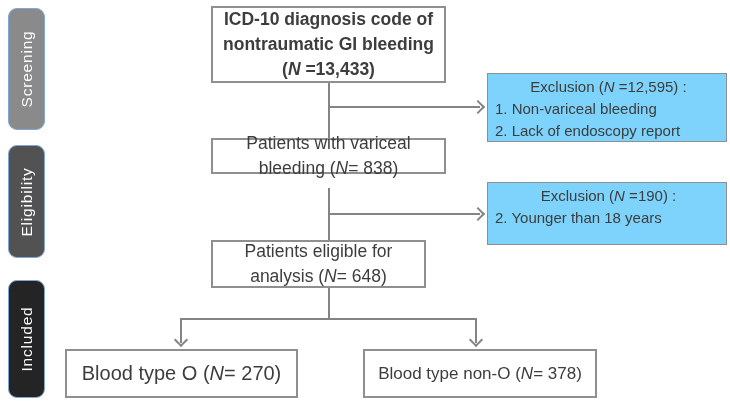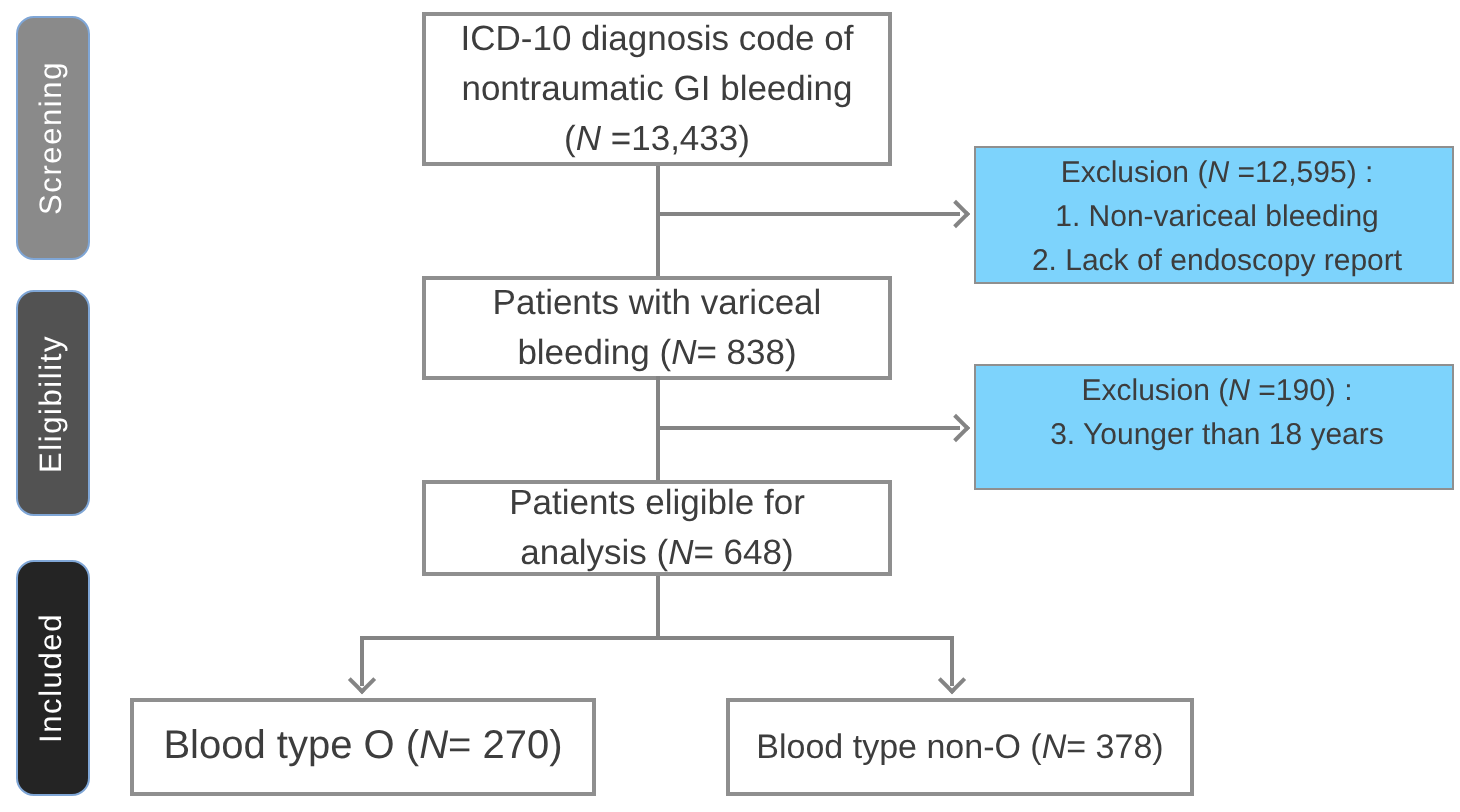--- a/index.html
+++ b/index.html
@@ -43,43 +43,43 @@
     box-sizing: border-box;
     color: #3d3d3d;
     display: flex;
     flex-direction: column;
     align-items: center;
     justify-content: center;
     text-align: center;
     font-size: 17.5px;
     line-height: 25px;
   }
-  #box-icd10    { left: 211px; top: 6px;   width: 235px; height: 77px; }
-  #box-variceal { left: 211px; top: 138px; width: 235px; height: 52px; }
-  #box-eligible { left: 211px; top: 240px; width: 235px; height: 48px; }
+  #box-icd10    { left: 211px; top: 6px;   width: 235px; height: 77px; font-weight: bold; }
+  #box-variceal { left: 211px; top: 138px; width: 235px; height: 36px; }
+  #box-eligible { left: 211px; top: 240px; width: 215px; height: 48px; }
   #box-type-o   { left: 65px;  top: 349px; width: 233px; height: 49px; font-size: 20px; }
   #box-type-non { left: 363px; top: 349px; width: 234px; height: 49px; font-size: 17px; }
 
   
   .ebox {
     position: absolute;
     left: 487px;
     width: 240px;
     background: #7dd3fc;
     border: 1.5px solid #8f8f8f;
     box-sizing: border-box;
     color: #3d3d3d;
     font-size: 15px;
     line-height: 22px;
     padding: 2px 4px 2px 7px;
   }
   #excl-screening   { top: 73px;  height: 69px; }
   #excl-eligibility { top: 182px; height: 63px; }
   .ebox .hdr  { text-align: center; }
-  .ebox .item { text-align: center; }
+  .ebox .item { text-align: left; }
 
   
   .it-n { font-style: italic; }
 
   
   .ln { position: absolute; background: #848484; }
   #v1 { left: 328px; top: 83px;  width: 2px;   height: 55px; }
   #h1 { left: 329px; top: 106px; width: 151px; height: 2px; }
   #v2 { left: 328px; top: 188px; width: 2px;   height: 52px; }
   #h2 { left: 329px; top: 213px; width: 151px; height: 2px; }
@@ -143,21 +143,21 @@
   </div>
 
   <div class="ebox" id="excl-screening">
     <div class="hdr">Exclusion (<span class="it-n">N</span> =12,595) :</div>
     <div class="item">1. Non-variceal bleeding</div>
     <div class="item">2. Lack of endoscopy report</div>
   </div>
 
   <div class="ebox" id="excl-eligibility">
     <div class="hdr">Exclusion (<span class="it-n">N</span> =190) :</div>
-    <div class="item">3. Younger than 18 years</div>
+    <div class="item">2. Younger than 18 years</div>
   </div>
 
   <div class="ln" id="v1"></div>
   <div class="ln" id="h1"></div>
   <div class="arr arr-right" id="a-excl1"></div>
 
   <div class="ln" id="v2"></div>
   <div class="ln" id="h2"></div>
   <div class="arr arr-right" id="a-excl2"></div>
 

